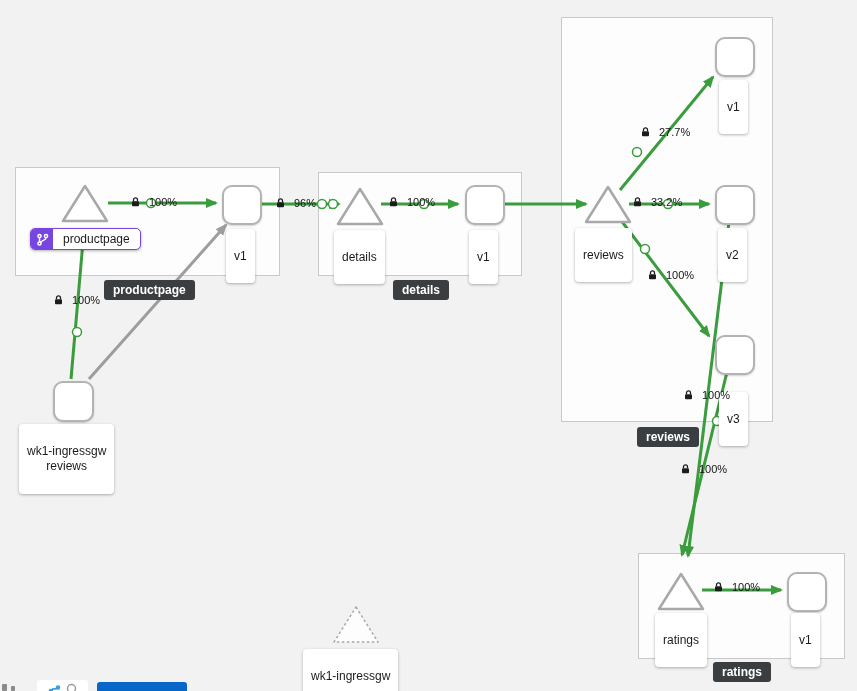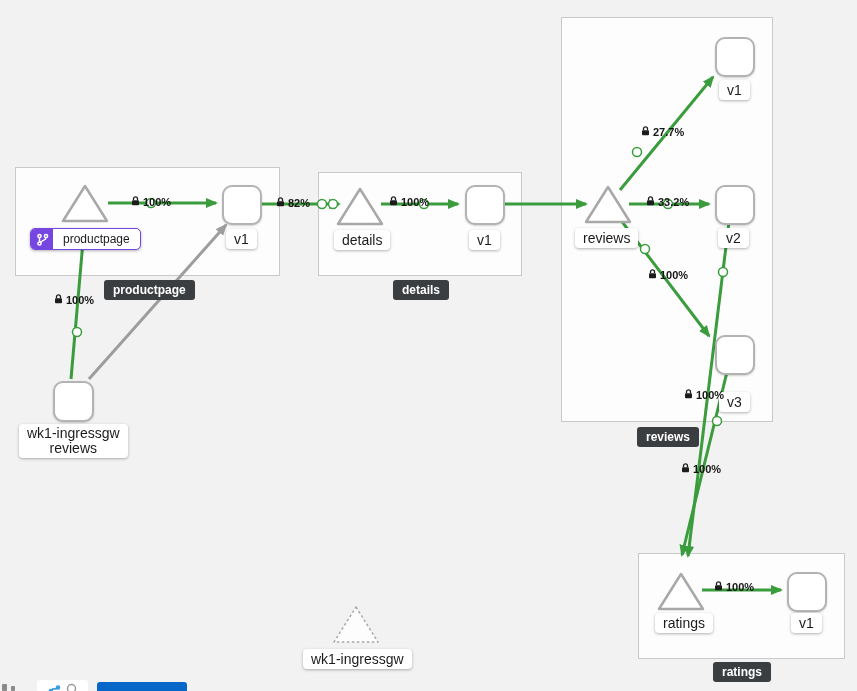--- a/index.html
+++ b/index.html
@@ -12,32 +12,32 @@
   }
   svg.edges{position:absolute;left:0;top:0;z-index:2;}
   .node-square{
     position:absolute;width:36px;height:36px;background:#fff;
     border:2px solid #b3b3b3;border-radius:10px;z-index:3;
     box-shadow:0 1px 2px rgba(0,0,0,.18);
   }
   .node-tri{position:absolute;z-index:3;}
   .chip{
     position:absolute;z-index:4;background:#fff;border-radius:4px;
-    padding:2px 8px;font-size:14px;color:#1b1b1b;white-space:nowrap;
+    padding:20px 8px;font-size:12px;color:#1b1b1b;white-space:nowrap;
     box-shadow:0 1px 3px rgba(0,0,0,.3);text-align:center;
   }
   .chip.two-line{line-height:15px;}
   .tooltip{
     position:absolute;z-index:5;background:#3b3e41;color:#fff;
     font-size:12px;font-weight:bold;padding:3px 9px;border-radius:3px;
     white-space:nowrap;
   }
   .edge-label{
-    position:absolute;z-index:4;display:flex;align-items:flex-start;gap:3px;
-    font-size:11px;color:#151515;white-space:nowrap;font-weight:bold;
+    position:absolute;z-index:4;display:flex;align-items:center;gap:9px;
+    font-size:11px;color:#151515;white-space:nowrap;
   }
   .vs-chip{
     position:absolute;z-index:4;display:flex;align-items:stretch;
     border:1px solid #7646e0;border-radius:5px;overflow:hidden;
     box-shadow:0 1px 3px rgba(0,0,0,.3);background:#fff;
   }
   .vs-chip .badge{
     background:#7646e0;display:flex;align-items:center;justify-content:center;
     width:22px;
   }
@@ -186,37 +186,37 @@
         <path d="M2.5 4.2V2.8a2 2 0 0 1 4 0v1.4" fill="none" stroke="#1c1c1c" stroke-width="1.3"></path>
         <rect x="1" y="4.2" width="7" height="5" rx="1" fill="#1c1c1c"></rect>
       </svg>
     <span>100%</span>
   </div>
   <div class="edge-label" style="left:276px;top:197px;">
     <svg width="9" height="10" viewBox="0 0 9 10">
         <path d="M2.5 4.2V2.8a2 2 0 0 1 4 0v1.4" fill="none" stroke="#1c1c1c" stroke-width="1.3"></path>
         <rect x="1" y="4.2" width="7" height="5" rx="1" fill="#1c1c1c"></rect>
       </svg>
-    <span>82%</span>
+    <span>96%</span>
   </div>
   <div class="edge-label" style="left:389px;top:196px;">
     <svg width="9" height="10" viewBox="0 0 9 10">
         <path d="M2.5 4.2V2.8a2 2 0 0 1 4 0v1.4" fill="none" stroke="#1c1c1c" stroke-width="1.3"></path>
         <rect x="1" y="4.2" width="7" height="5" rx="1" fill="#1c1c1c"></rect>
       </svg>
     <span>100%</span>
   </div>
   <div class="edge-label" style="left:641px;top:126px;">
     <svg width="9" height="10" viewBox="0 0 9 10">
         <path d="M2.5 4.2V2.8a2 2 0 0 1 4 0v1.4" fill="none" stroke="#1c1c1c" stroke-width="1.3"></path>
         <rect x="1" y="4.2" width="7" height="5" rx="1" fill="#1c1c1c"></rect>
       </svg>
     <span>27.7%</span>
   </div>
-  <div class="edge-label" style="left:646px;top:196px;">
+  <div class="edge-label" style="left:633px;top:196px;">
     <svg width="9" height="10" viewBox="0 0 9 10">
         <path d="M2.5 4.2V2.8a2 2 0 0 1 4 0v1.4" fill="none" stroke="#1c1c1c" stroke-width="1.3"></path>
         <rect x="1" y="4.2" width="7" height="5" rx="1" fill="#1c1c1c"></rect>
       </svg>
     <span>33.2%</span>
   </div>
   <div class="edge-label" style="left:648px;top:269px;">
     <svg width="9" height="10" viewBox="0 0 9 10">
         <path d="M2.5 4.2V2.8a2 2 0 0 1 4 0v1.4" fill="none" stroke="#1c1c1c" stroke-width="1.3"></path>
         <rect x="1" y="4.2" width="7" height="5" rx="1" fill="#1c1c1c"></rect>

